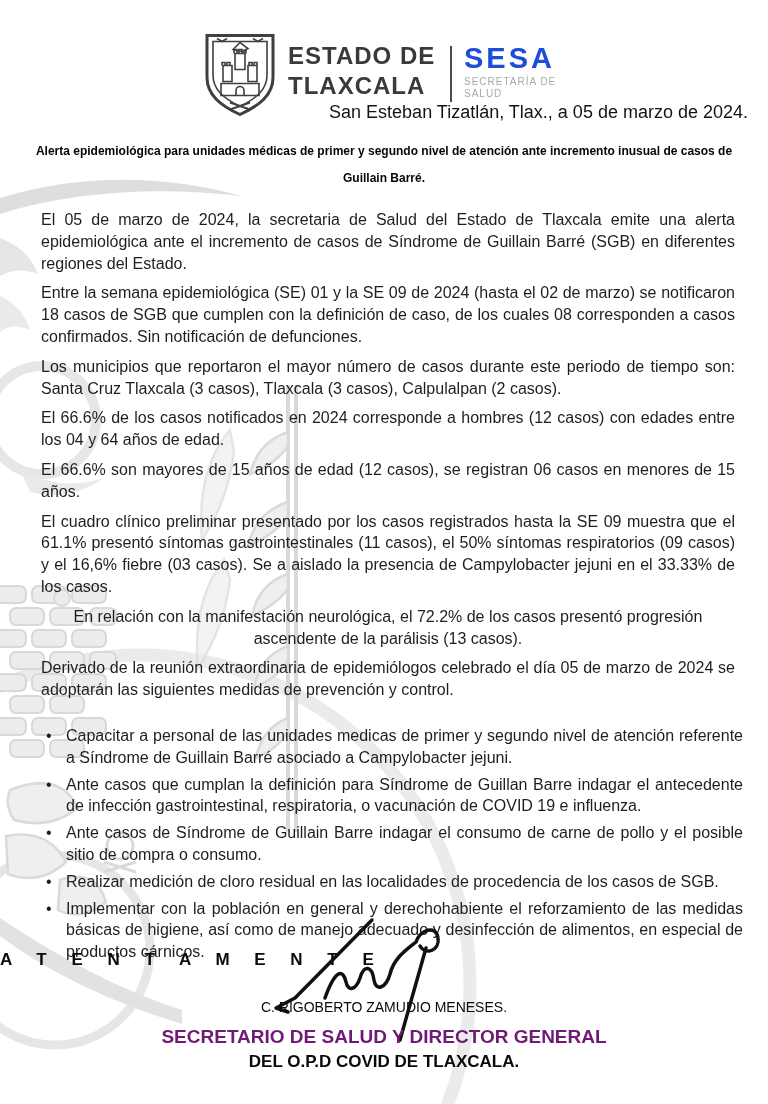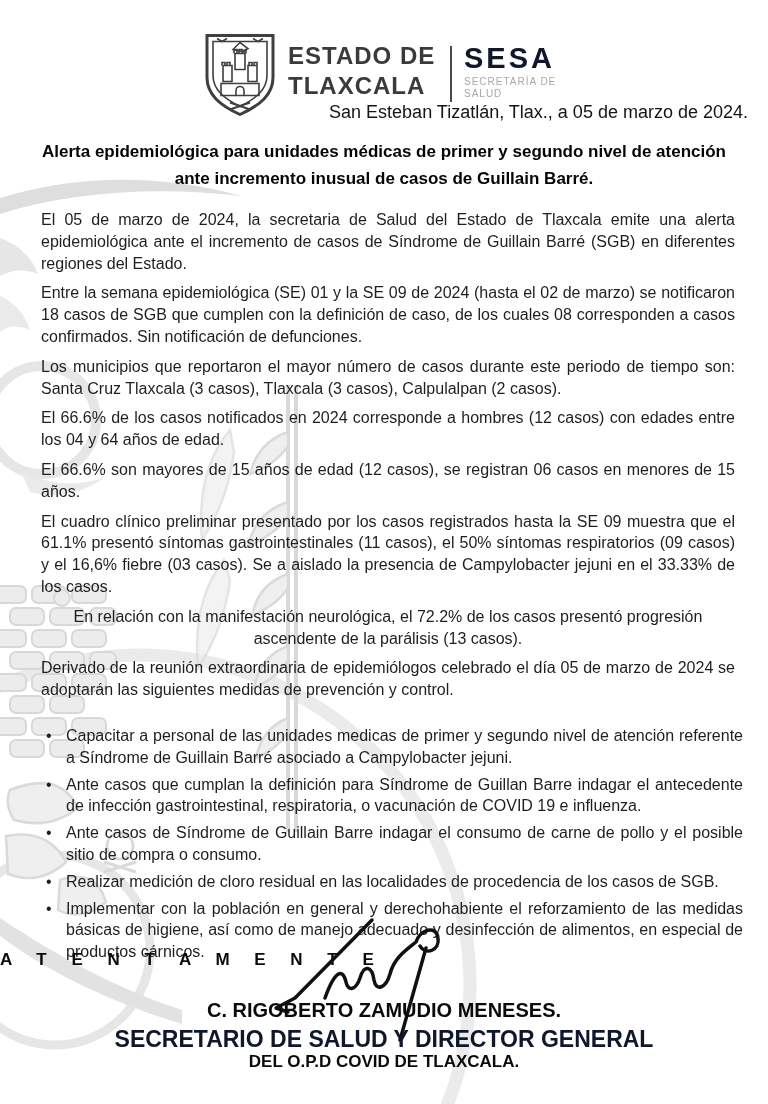--- a/index.html
+++ b/index.html
@@ -9,43 +9,43 @@
   }
   .watermark{position:absolute;left:0;top:0;z-index:0;}
   .layer{position:absolute;z-index:1;}
 
   
   .shield{left:202px;top:29px;width:76px;height:89px;}
   .brand{left:288px;top:41px;font-size:24px;font-weight:bold;line-height:30px;
          color:#3a3a3a;letter-spacing:1px;}
   .hdr-divider{left:450px;top:46px;width:2px;height:56px;background:#4a4a4a;}
   .sesa{left:464px;top:43px;}
-  .sesa-acronym{font-size:29px;font-weight:bold;color:#0f172a;letter-spacing:3px;line-height:30px;}
+  .sesa-acronym{font-size:29px;font-weight:bold;color:#1d4ed8;letter-spacing:3px;line-height:30px;}
   .sesa-sub{font-size:10px;color:#a8a8a8;letter-spacing:1px;line-height:12px;margin-top:3px;}
   .dateline{right:20px;top:102px;font-size:18px;color:#141414;}
 
   
   .title{left:28px;top:138px;width:712px;text-align:center;
-         font-size:17px;font-weight:bold;line-height:27px;color:#050505;}
+         font-size:12px;font-weight:bold;line-height:27px;color:#050505;}
 
   
   .bodytext{left:33px;top:201px;width:710px;font-size:16px;line-height:21.8px;
             text-align:justify;color:#1e1e1e;}
   .bodytext p{margin:8px;}
   .bodytext p:nth-of-type(7){text-align:center;}
   .bodytext ul{margin:24px 0 0 0;padding:0;list-style:none;}
   .bodytext li{position:relative;padding-left:33px;margin-bottom:5px;}
   .bodytext li::before{content:"\2022";position:absolute;left:13px;top:0;}
 
   
   .closing{left:0;top:950px;width:768px;text-align:left;font-size:17px;
            font-weight:bold;letter-spacing:10px;color:#0a0a0a;}
   .sig-svg{left:240px;top:908px;width:280px;height:140px;}
-  .sig-name{left:0;top:999px;width:768px;text-align:center;font-size:20px;font-weight:bold;color:#0a0a0a;}
-  .sig-role1{left:0;top:1026px;width:768px;text-align:center;font-size:23px;font-weight:bold;color:#0f172a;}
+  .sig-name{left:0;top:999px;width:768px;text-align:center;font-size:14px;font-weight:normal;color:#0a0a0a;}
+  .sig-role1{left:0;top:1026px;width:768px;text-align:center;font-size:19px;font-weight:bold;color:#701a75;}
   .sig-role2{left:0;top:1052px;width:768px;text-align:center;font-size:17px;font-weight:bold;color:#0a0a0a;}
 </style>
 </head>
 <body>
 
 <div class="page">
 
   <svg class="watermark" width="768" height="1104" viewBox="0 0 768 1104">
     <g fill="none" stroke="#dcdcdc" stroke-width="3">
 

